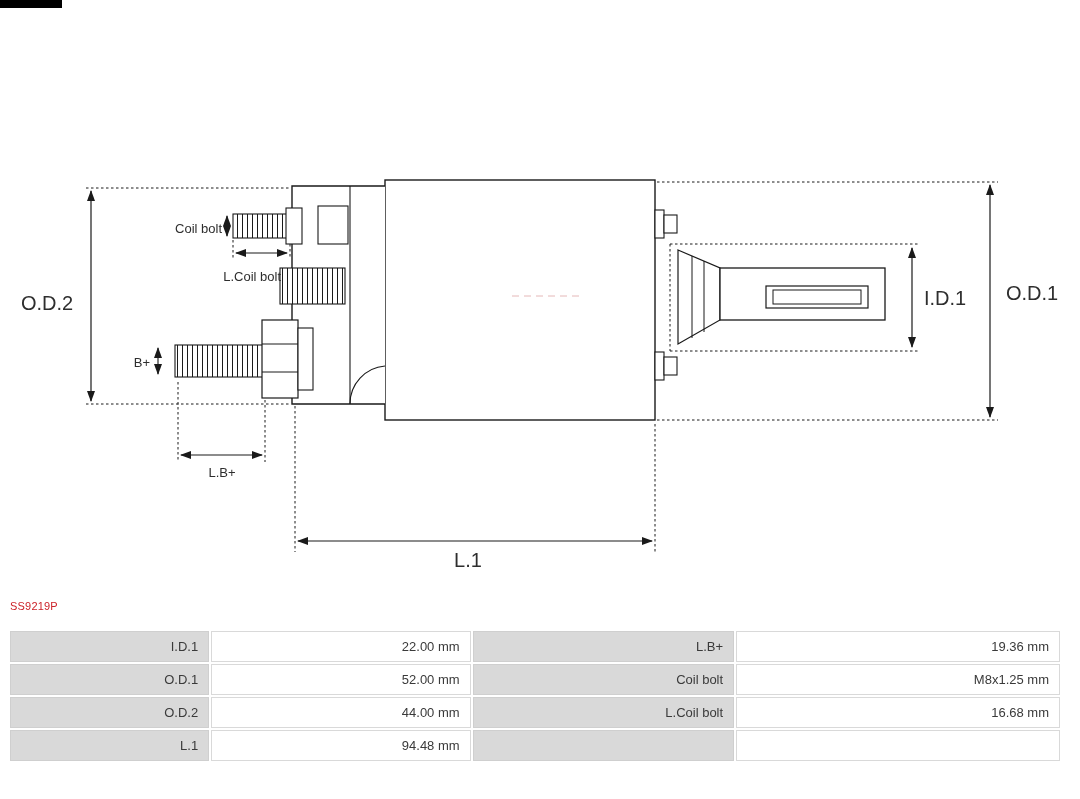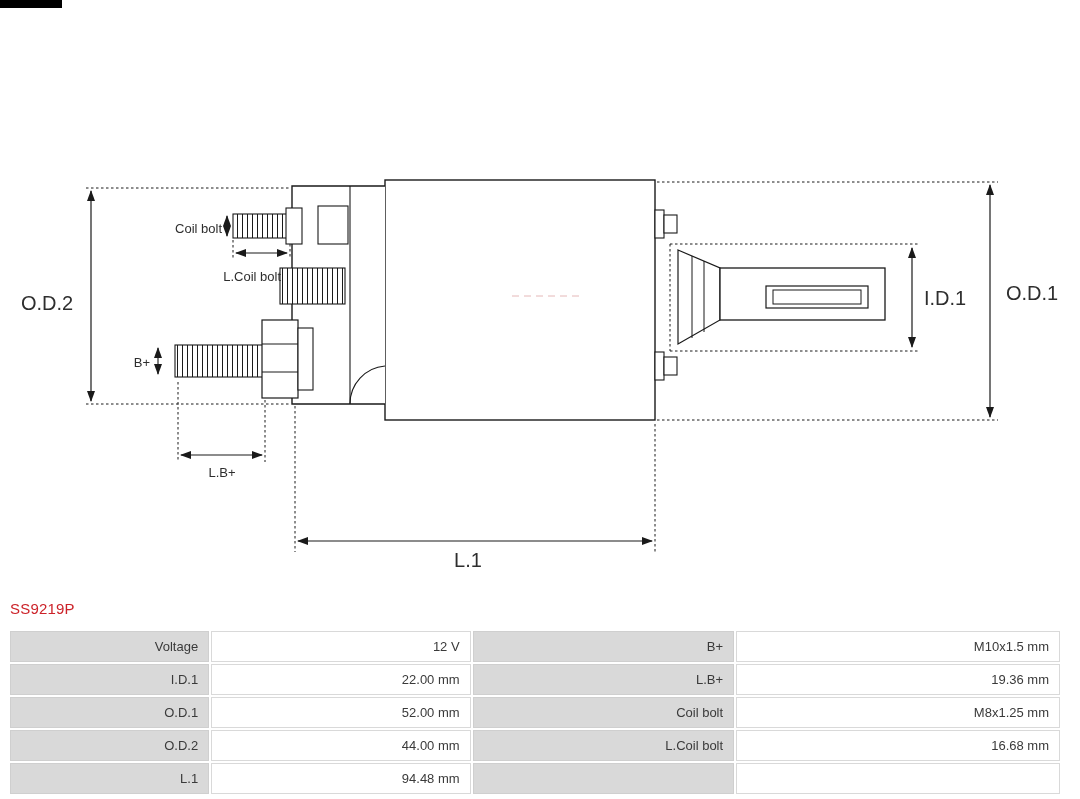--- a/index.html
+++ b/index.html
@@ -6,21 +6,21 @@
   body{
     width:1080px;height:799px;position:relative;background:#ffffff;
     font-family:"Liberation Sans",sans-serif;color:#3f3f3f;overflow:hidden;
   }
   .topmark{position:absolute;left:0;top:0;width:62px;height:8px;background:#000;}
   .diagram-wrap{position:absolute;left:0;top:0;width:1080px;height:595px;}
   svg text{font-family:"Liberation Sans",sans-serif;fill:#2e2e2e;}
   .dim-label-big{font-size:20px;}
   .dim-label-small{font-size:13px;}
   .part-number{
-    position:absolute;left:10px;top:600px;font-size:15px;color:#cc2229;
+    position:absolute;left:10px;top:600px;font-size:11px;color:#cc2229;
     letter-spacing:.2px;
   }
   table.spec{
     position:absolute;left:8px;top:629px;width:1054px;
     border-collapse:separate;border-spacing:2px;table-layout:fixed;
     font-size:13px;
   }
   table.spec td{height:29px;padding:0 10px 0 4px;text-align:right;overflow:hidden;white-space:nowrap;}
   td.lab{background:#d9d9d9;color:#3a3a3a;border:1px solid #cfcfcf;}
   td.val{background:#ffffff;color:#3a3a3a;border:1px solid #d9d9d9;}
@@ -127,26 +127,20 @@
 
 <table class="spec">
   <colgroup>
     <col style="width:198px">
       <col style="width:258px">
       <col style="width:260px">
       <col style="width:322px">
   </colgroup>
   <tbody>
     <tr>
-      <td class="lab">Voltage</td>
-      <td class="val">12 V</td>
-      <td class="lab">B+</td>
-      <td class="val">M10x1.5 mm</td>
-    </tr>
-    <tr>
       <td class="lab">I.D.1</td>
       <td class="val">22.00 mm</td>
       <td class="lab">L.B+</td>
       <td class="val">19.36 mm</td>
     </tr>
     <tr>
       <td class="lab">O.D.1</td>
       <td class="val">52.00 mm</td>
       <td class="lab">Coil bolt</td>
       <td class="val">M8x1.25 mm</td>

